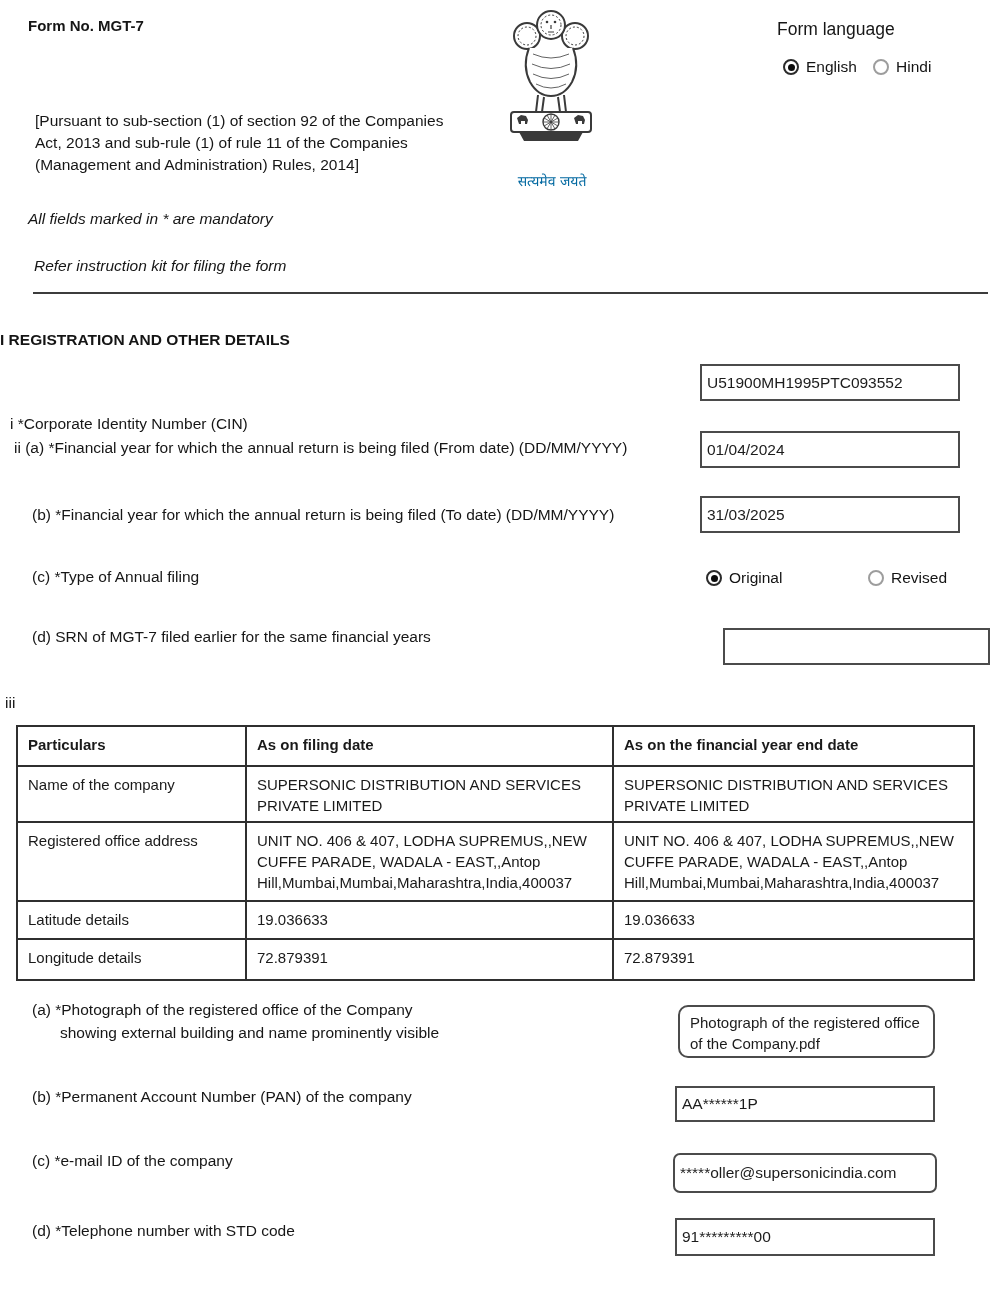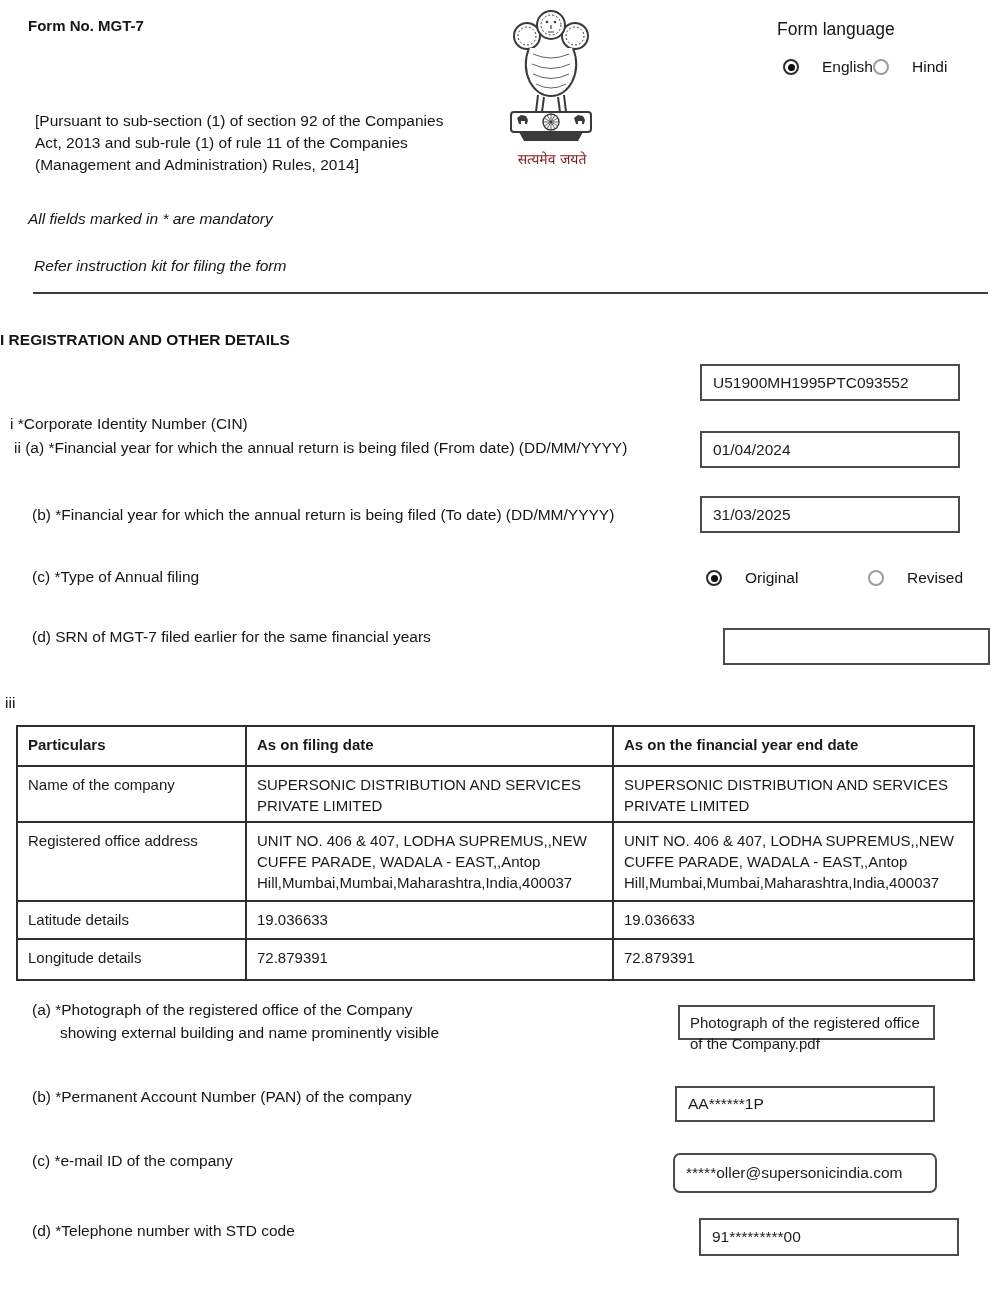--- a/index.html
+++ b/index.html
@@ -7,32 +7,32 @@
     position:relative; width:997px; height:1296px; background:#ffffff;
     font-family:"Liberation Sans", sans-serif; color:#141414; overflow:hidden;
   }
   .abs { position:absolute; }
   .label { position:absolute; font-size:15.5px; white-space:nowrap; color:#161616; }
   .bold { font-weight:bold; }
   .italic { font-style:italic; }
   .wrap { white-space:normal; line-height:22px; }
   .box {
     position:absolute; border:2px solid #4b4b4b; background:#fff; box-sizing:border-box;
-    display:flex; align-items:center; padding:0 11px; font-size:15.5px; color:#1c1c1c;
+    display:flex; align-items:center; padding:0 5px; font-size:15.5px; color:#1c1c1c;
   }
   .box.multi { display:block; padding:5px 10px; line-height:21px; font-size:15px; }
   .divider { position:absolute; height:2px; background:#3c3c3c; }
-  .radio-opt { position:absolute; display:flex; align-items:center; gap:23px; font-size:15.5px; cursor:pointer; }
+  .radio-opt { position:absolute; display:flex; align-items:center; gap:7px; font-size:15.5px; cursor:pointer; }
   .rcircle { width:16px; height:16px; border-radius:50%; border:2px solid #9d9d9d; background:#fff; box-sizing:border-box; position:relative; flex:0 0 auto; }
   .checked .rcircle { border-color:#2b2b2b; }
   .checked .rcircle::after { content:""; position:absolute; top:2.5px; left:2.5px; width:7px; height:7px; border-radius:50%; background:#0b0b0b; }
   .ctable { position:absolute; left:16px; top:725px; width:957px; border-collapse:collapse; table-layout:fixed; font-size:15px; background:#fff; }
   .ctable th, .ctable td { border:2px solid #2f2f2f; padding:7px 10px 5px 10px; vertical-align:top; text-align:left; line-height:21px; color:#1a1a1a; }
   .ctable th { font-weight:bold; }
-  .caption { position:absolute; text-align:center; font-size:14px; color:#7f1d1d; font-family:"DejaVu Sans","Liberation Sans",sans-serif; }
+  .caption { position:absolute; text-align:center; font-size:14px; color:#0369a1; font-family:"DejaVu Sans","Liberation Sans",sans-serif;margin-top:22px; }
   .heading { position:absolute; font-size:15.5px; font-weight:bold; white-space:nowrap; }
 </style>
 </head>
 <body>
 
 <div class="page">
 
   <div class="label bold" style="left:28px; top:17px; font-size:15px;">Form No. MGT-7</div>
 
 
@@ -162,24 +162,24 @@
     <tr style="height:41px">
       <td>Longitude details</td>
       <td>72.879391</td>
       <td>72.879391</td>
     </tr>
   </tbody>
     </table>
 
   <div class="label" style="left:32px; top:1001px;">(a) *Photograph of the registered office of the Company</div>
   <div class="label" style="left:60px; top:1024px;">showing external building and name prominently visible</div>
-  <div class="box multi" style="left:678px; top:1005px; width:257px; height:35px;">Photograph of the registered office of the Company.pdf</div>
+  <div class="box multi" style="left:678px; top:1005px; width:257px; height:53px;border-radius:10px;">Photograph of the registered office of the Company.pdf</div>
 
   <div class="label" style="left:32px; top:1088px;">(b) *Permanent Account Number (PAN) of the company</div>
   <div class="box" style="left:675px; top:1086px; width:260px; height:36px;">AA******1P</div>
 
   <div class="label" style="left:32px; top:1152px;">(c) *e-mail ID of the company</div>
   <div class="box" style="left:673px; top:1153px; width:264px; height:40px;border-radius:7px;">*****oller@supersonicindia.com</div>
 
   <div class="label" style="left:32px; top:1222px;">(d) *Telephone number with STD code</div>
-  <div class="box" style="left:675px; top:1218px; width:260px; height:38px;margin-left:24px;">91*********00</div>
+  <div class="box" style="left:675px; top:1218px; width:260px; height:38px;">91*********00</div>
 
 </div>
 
 </body></html>

